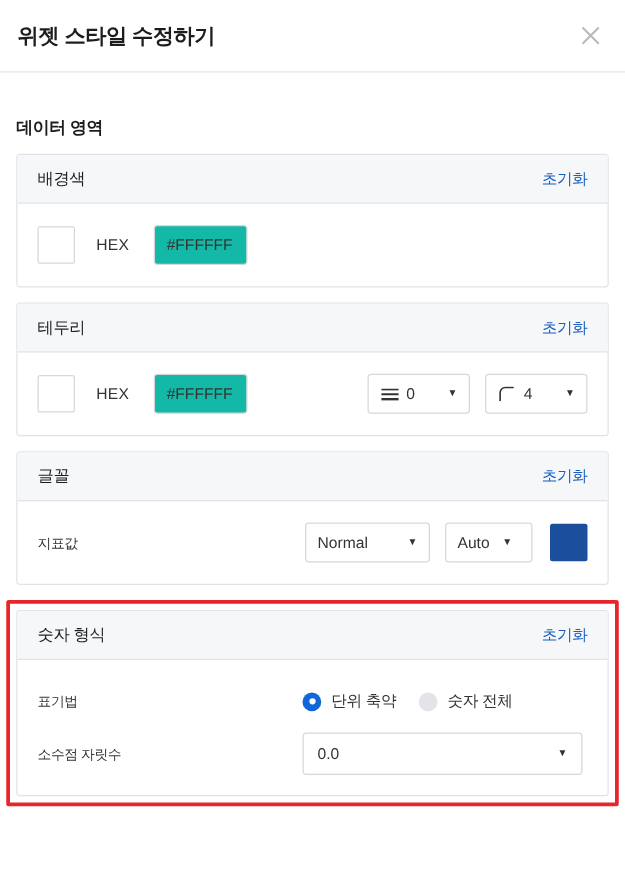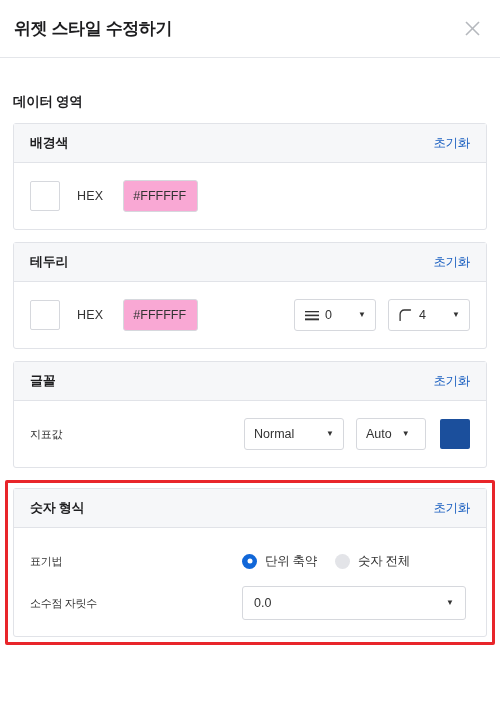--- a/index.html
+++ b/index.html
@@ -76,21 +76,21 @@
     height: 39px;
     background: #f6f7f9;
     border-bottom: 1px solid #e1e3e8;
     display: flex;
     align-items: center;
     justify-content: space-between;
     padding: 0 16px;
   }
   .card-header-title {
     font-size: 13px;
-    font-weight: bold;
+    font-weight: normal;
     color: #1d1d1f;
     letter-spacing: -0.3px;
   }
   .reset-link {
     font-size: 12.5px;
     color: #1a5fc0;
     cursor: pointer;
     letter-spacing: -0.3px;
     text-decoration: none;
   }
@@ -130,21 +130,21 @@
     color: #333333;
     margin-left: 17px;
     margin-right: 20px;
     letter-spacing: 0.2px;
   }
   .hex-input {
     width: 75px;
     height: 32px;
     border: 1px solid #d6d8dd;
     border-radius: 3px;
-    background: #f9a8d4;
+    background: #14b8a6;
     font-family: "Liberation Sans", sans-serif;
     font-size: 12.5px;
     color: #333333;
     padding: 0 9px;
     outline: none;
   }
 
   
   .select-box {
     height: 32px;

